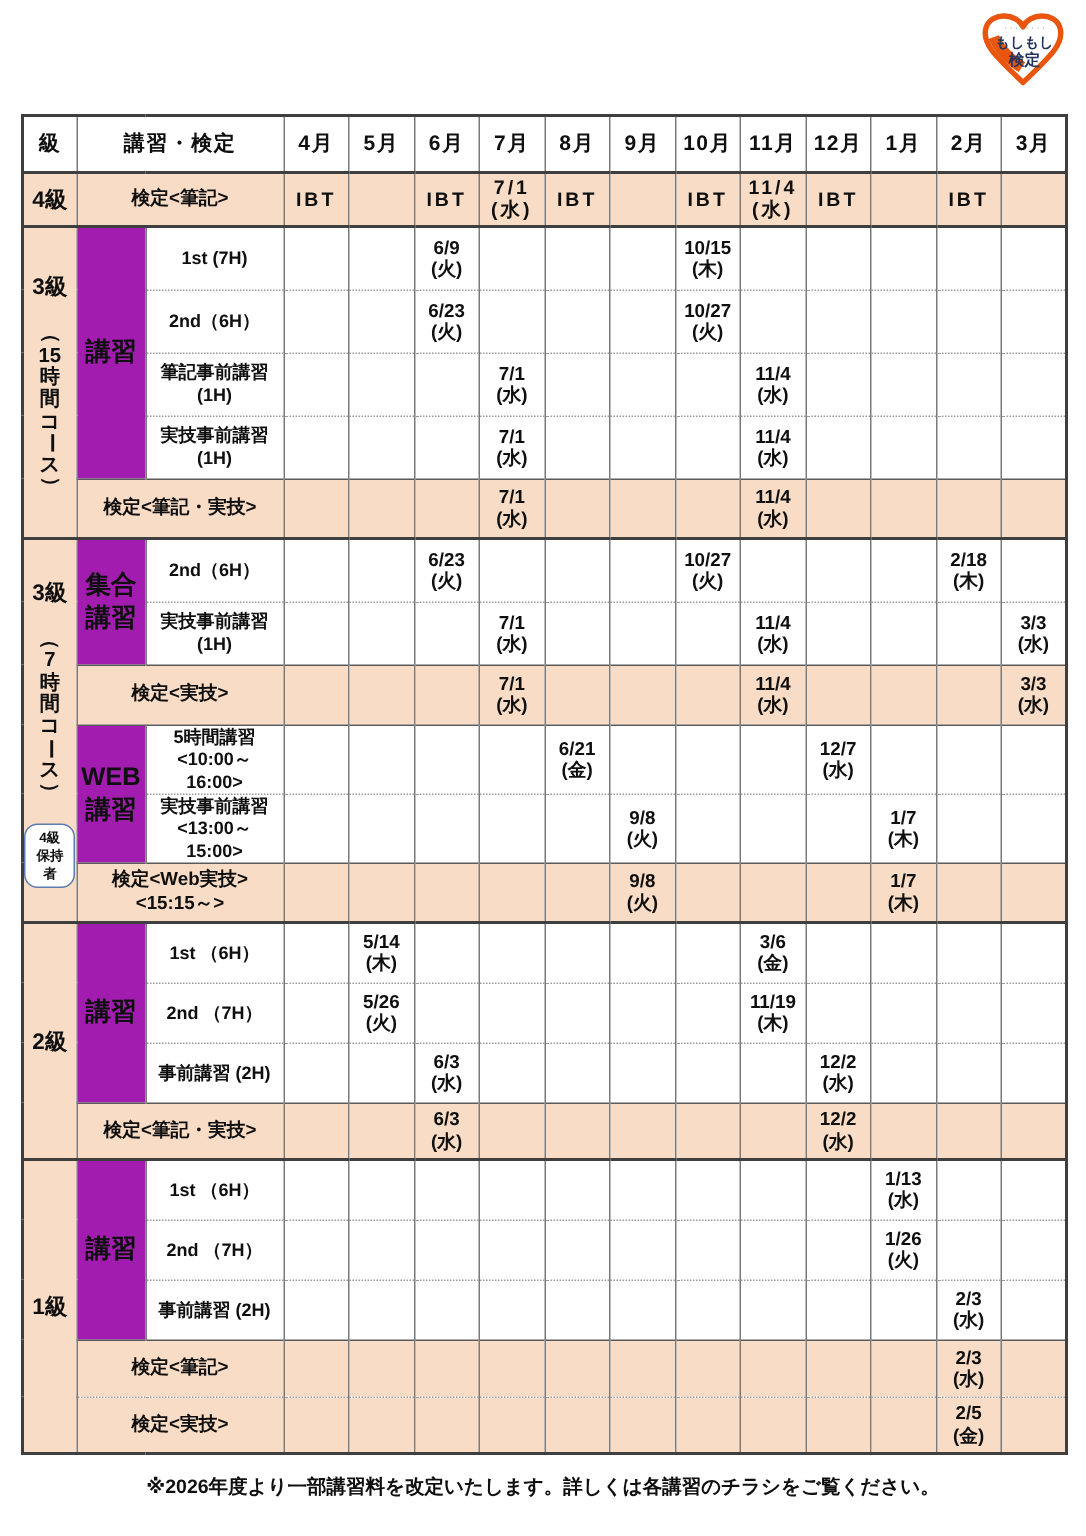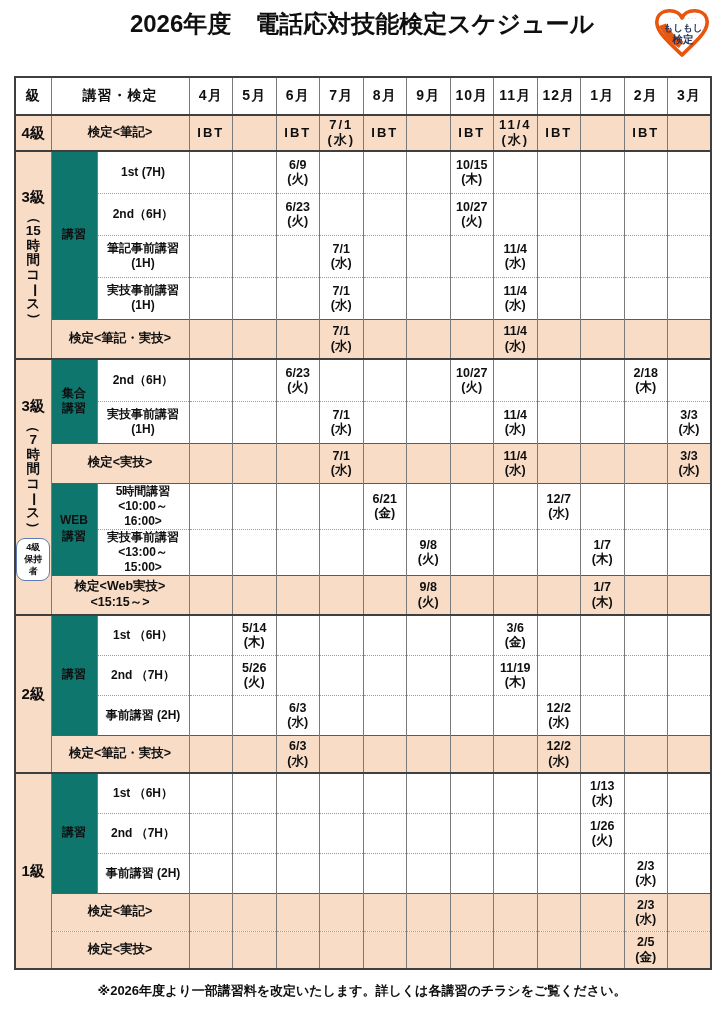--- a/index.html
+++ b/index.html
@@ -27,46 +27,45 @@
     border-top:none;border-bottom:none;
     text-align:center;vertical-align:middle;padding:0 1px;
     font-weight:bold;overflow:hidden;
   }
   tr.sec td{border-top:2px solid #3f3f3f;}
   tr.sol td{border-top:1px solid #5a5a5a;}
   tr.dot td{border-top:1px dotted #9a9a9a;}
   .hdr{background:#ffffff;font-size:14px;letter-spacing:1px;}
   .peach{background:#f8dcc6;}
   .grade{font-size:15px;}
-  .group{font-size:12px;white-space:pre-line;line-height:1.3;background:#0f766e;}
+  .group{font-size:17px;white-space:pre-line;line-height:1.3;background:#a21caf;}
   .item{font-size:12px;white-space:pre-line;line-height:1.25;background:#ffffff;}
   .exam{font-size:12.5px;white-space:pre-line;line-height:1.25;}
   .cellm{font-size:12.5px;white-space:pre-line;line-height:1.15;}
   .ibt{letter-spacing:2px;font-size:13px;}
   
   .gradebox{
     display:flex;flex-direction:column;align-items:center;
-    height:100%;box-sizing:border-box;padding:12px 0 8px;gap:3px;
+    height:100%;box-sizing:border-box;padding:12px 0 8px;gap:14px;
   }
   .gradebox .gname{font-size:15px;}
   .vtext{display:flex;flex-direction:column;align-items:center;font-size:13.5px;line-height:1.08;}
   .vtext span{display:block;}
   .vtext .rot{transform:rotate(90deg);}
   .badge{
     margin-top:auto;background:#ffffff;border:1.5px solid #5d7cb0;border-radius:9px;
     font-size:9px;line-height:1.3;white-space:pre-line;padding:3px 3px;min-width:26px;
   }
   
   .footnote{position:absolute;top:982px;left:0;right:0;text-align:center;font-size:13px;font-weight:bold;}
 </style>
 </head>
 <body>
 
 <div class="titlebox">
-  <div class="t1">2026年度　電話応対技能検定スケジュール</div>
 </div>
 
 <svg class="logo" viewBox="0 0 64 58">
   <path d="M32 13 C28 3.5 11 3 7.5 13 C4 23.5 13 32 32 50 C51 32 60 23.5 56.5 13 C53 3 36 3.5 32 13 Z" fill="#ffffff" stroke="#e8550d" stroke-width="3.6" stroke-linejoin="round"></path>
   <path d="M9 21 C13 30 21 38 29 43 L33.5 36.5 C27 33 19 25 16 18.5 Z" fill="#e8550d"></path>
   <text x="33" y="15" text-anchor="middle" font-size="3.6" fill="#999999">・・・・・・・・</text>
   <text x="33" y="26" text-anchor="middle" font-size="9.5" font-weight="bold" fill="#23355c">もしもし</text>
   <text x="33" y="38" text-anchor="middle" font-size="10.5" font-weight="bold" fill="#23355c">検定</text>
 </svg>
 

